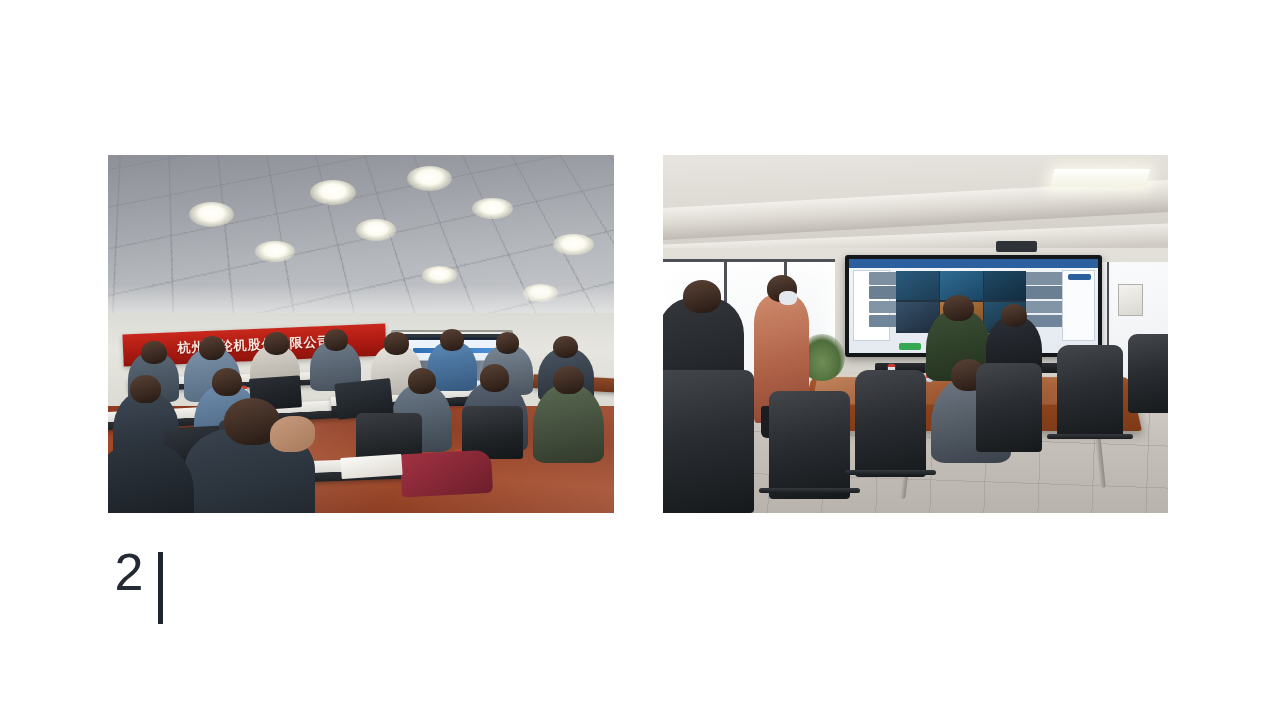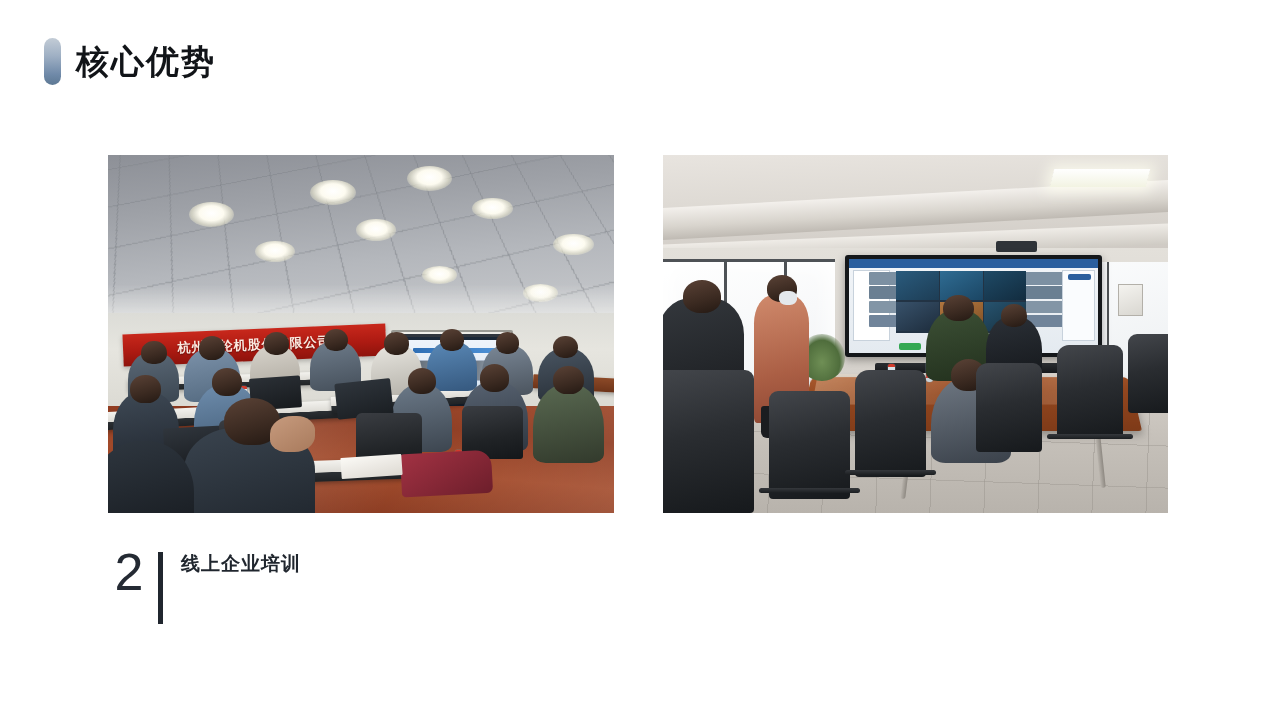--- a/index.html
+++ b/index.html
@@ -240,24 +240,20 @@
   .cap-body {
     font-size:17px; color:#6e6e74; letter-spacing:.4px; line-height:1.3;
     white-space:nowrap; font-weight:normal;
   }
 </style>
 </head>
 <body>
 
 <div class="slide">
 
-  <div class="header">
-    <div class="bullet-pill"></div>
-    <div class="slide-title">核心优势</div>
-  </div>
 
   <div class="photo" id="photo-left">
     <div class="ph-layer L-ceiling"></div>
     <div class="ph-layer L-grid"></div>
 
     <div class="lamp ph-layer" style="left:16%;top:13%;width:9%;height:7%;"></div>
     <div class="lamp ph-layer" style="left:40%;top:7%;width:9%;height:7%;"></div>
     <div class="lamp ph-layer" style="left:59%;top:3%;width:9%;height:7%;"></div>
     <div class="lamp ph-layer" style="left:29%;top:24%;width:8%;height:6%;"></div>
     <div class="lamp ph-layer" style="left:49%;top:18%;width:8%;height:6%;"></div>
@@ -443,17 +439,16 @@
     <div class="offchair" style="left:62%;top:58%;width:13%;height:25%;border-radius:12px 9px 4px 4px;"></div>
     <div class="offchair" style="left:78%;top:53%;width:13%;height:26%;border-radius:12px 9px 4px 4px;"></div>
     <div class="offchair-base" style="left:76%;top:78%;width:17%;"></div>
     <div class="offchair" style="left:92%;top:50%;width:10%;height:22%;"></div>
   </div>
 
   <div class="caption">
     <div class="cap-num">2</div>
     <div class="cap-rule"></div>
     <div class="cap-text">
-      <div class="cap-head">线上企业培训</div>
     </div>
   </div>
 
 </div>
 
 </body></html>

